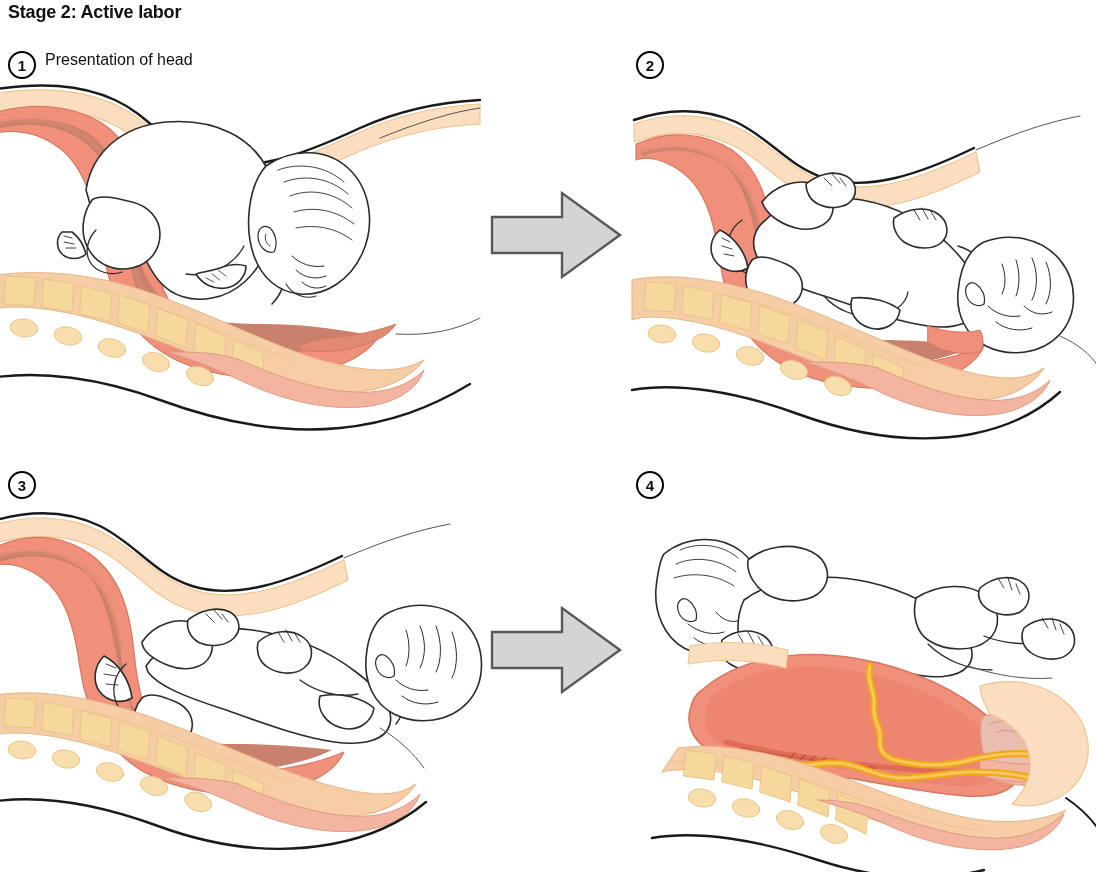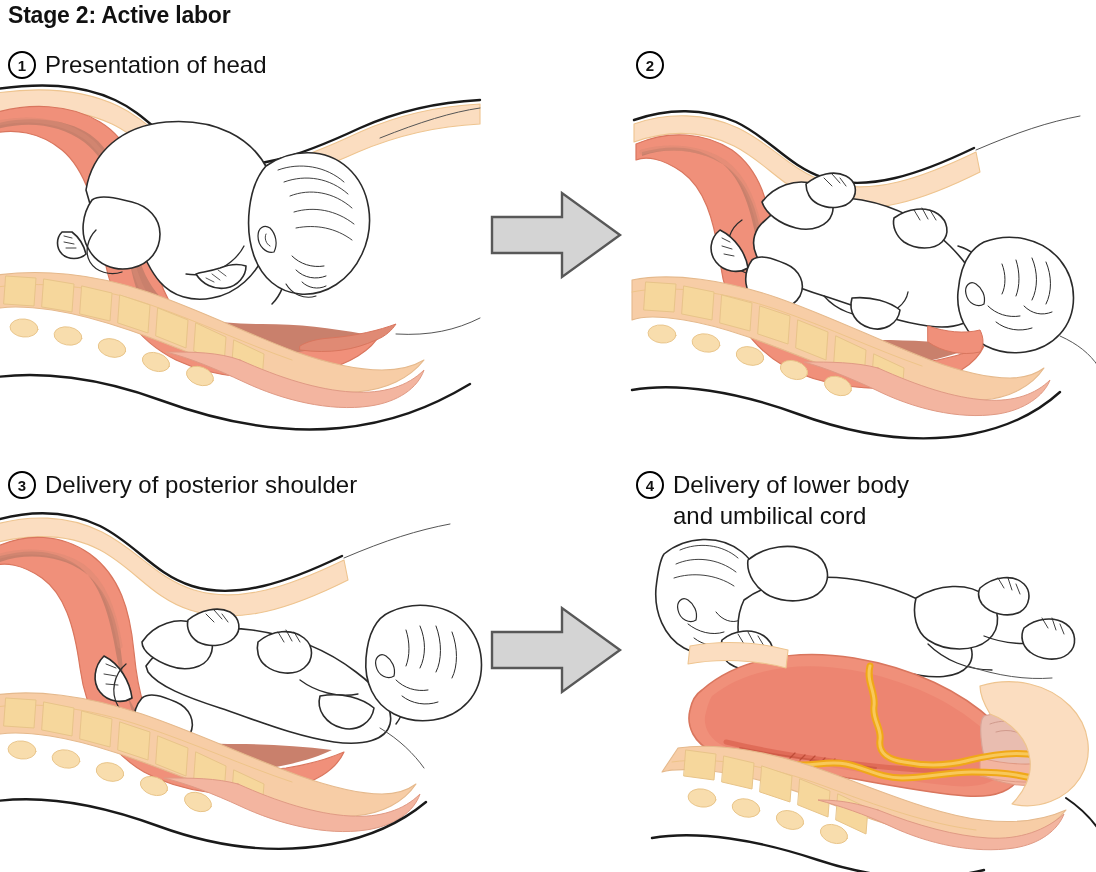--- a/index.html
+++ b/index.html
@@ -3,36 +3,36 @@
 <meta charset="utf-8">
 <style>
   html,body{margin:0;padding:0;}
   body{
     width:1096px;height:872px;background:#ffffff;
     font-family:"Liberation Sans","DejaVu Sans",sans-serif;
     color:#111111;overflow:hidden;position:relative;
   }
   #title{
     position:absolute;left:8px;top:2px;
-    font-size:23px;font-weight:bold;letter-spacing:-0.2px;
+    font-size:18px;font-weight:bold;letter-spacing:-0.2px;
   }
   .panel{position:absolute;width:480px;height:390px;}
   .p1{left:0px;top:42px;}
   .p2{left:628px;top:42px;}
   .p3{left:0px;top:462px;}
   .p4{left:628px;top:462px;}
   .phead{position:absolute;left:8px;top:8px;display:flex;align-items:flex-start;gap:9px;}
   .badge{
     width:28px;height:28px;border-radius:50%;
     border:2.5px solid #000;box-sizing:border-box;
     display:flex;align-items:center;justify-content:center;
     font-size:15px;font-weight:bold;line-height:1;flex:none;
     margin-top:1px;
   }
-  .plabel{font-size:24px;line-height:1.28;white-space:pre-line;color:#111;}
+  .plabel{font-size:16px;line-height:1.28;white-space:pre-line;color:#111;}
   .art{position:absolute;left:0;top:36px;width:480px;height:352px;}
   .art svg{display:block;width:100%;height:100%;overflow:visible;}
   .arrow{position:absolute;width:150px;height:100px;}
   .a1{left:480px;top:185px;}
   .a2{left:480px;top:600px;}
   .arrow svg{display:block;width:100%;height:100%;}
 </style>
 </head>
 <body>
 
@@ -259,21 +259,20 @@
         <path d="M348,50 C390,32 420,22 452,16" fill="none" stroke="#555" stroke-width="1"></path>
         <path d="M432,236 C450,244 462,254 470,266" fill="none" stroke="#555" stroke-width="1"></path>
       </g>
     </svg>
   </div>
 </div>
 
 <div class="panel p3">
   <div class="phead">
     <div class="badge">3</div>
-    <div class="plabel">Delivery of posterior shoulder</div>
   </div>
   <div class="art" style="top:38px;height:350px;">
     <svg viewBox="0 0 480 350" preserveAspectRatio="xMidYMid meet">
       <g stroke-linejoin="round" stroke-linecap="round">
 
         <path d="M-10,22 C28,10 66,10 100,26 C136,44 154,74 192,86 C236,100 288,82 342,56" fill="none" stroke="#1a1a1a" stroke-width="2.4"></path>
         <path d="M-10,26 C28,14 68,15 102,32 C138,50 156,78 194,90 C240,104 290,86 344,60
                  L348,80 C292,108 238,126 190,110 C152,98 134,68 100,50 C66,32 28,34 -10,44 Z" fill="#fbddc0" stroke="#eec48f" stroke-width="1.1"></path>
 
         <path d="M-6,48 C26,32 62,34 90,54 C120,76 130,110 134,152 C138,194 146,224 168,244
@@ -366,22 +365,20 @@
 
 <div class="arrow a2">
   <svg viewBox="0 0 150 100" preserveAspectRatio="xMidYMid meet">
     <polygon points="12,32 82,32 82,8 140,50 82,92 82,68 12,68" fill="#d4d4d4" stroke="#585858" stroke-width="2.4" stroke-linejoin="miter"></polygon>
   </svg>
 </div>
 
 <div class="panel p4">
   <div class="phead">
     <div class="badge">4</div>
-    <div class="plabel">Delivery of lower body
-and umbilical cord</div>
   </div>
   <div class="art" style="top:58px;height:330px;">
     <svg viewBox="0 0 480 330" preserveAspectRatio="xMidYMid meet">
       <g stroke-linejoin="round" stroke-linecap="round">
 
         <g fill="#ffffff" stroke="#2b2b2b" stroke-width="1.6">
 
           <path d="M36,34 C58,16 92,14 114,32 C136,50 140,84 124,108
                    C108,132 78,140 56,128 C36,117 26,92 28,68 C30,50 32,40 36,34 Z"></path>
 

